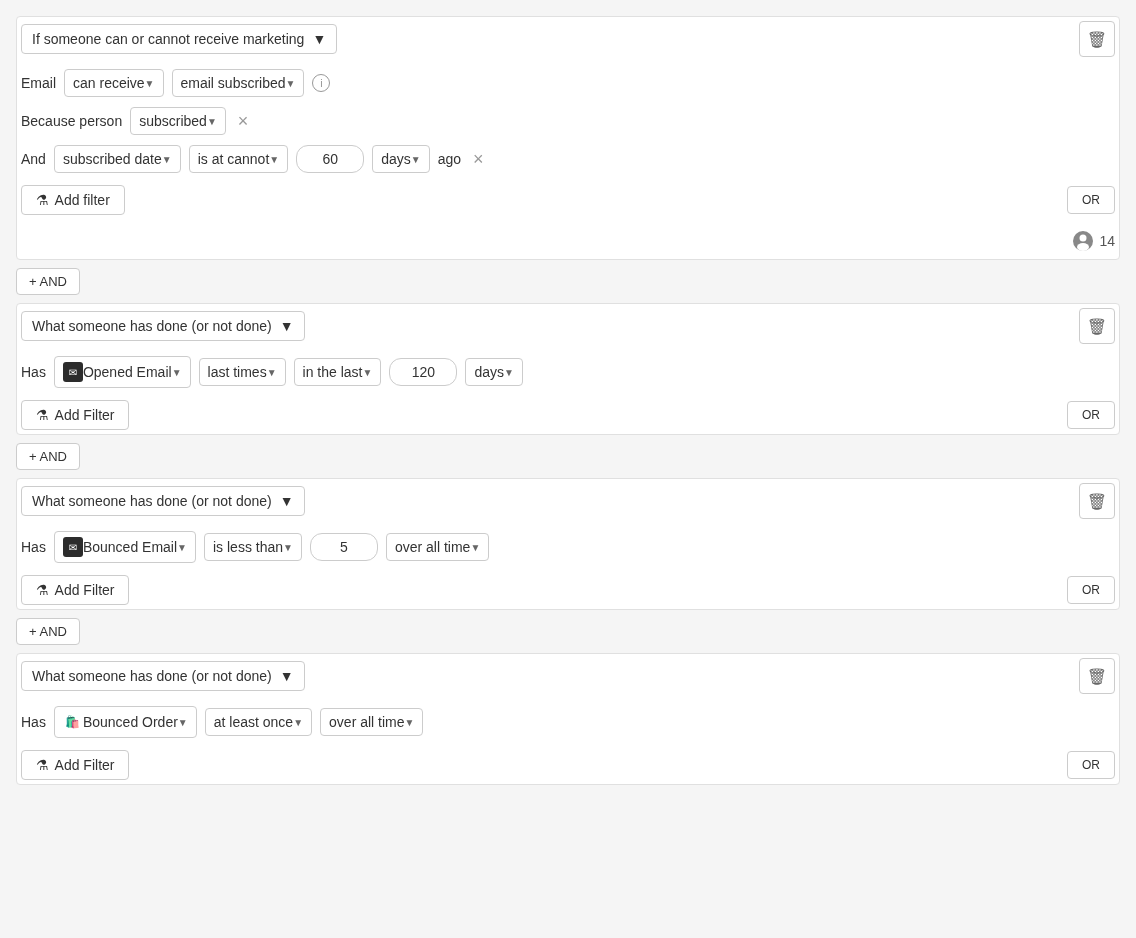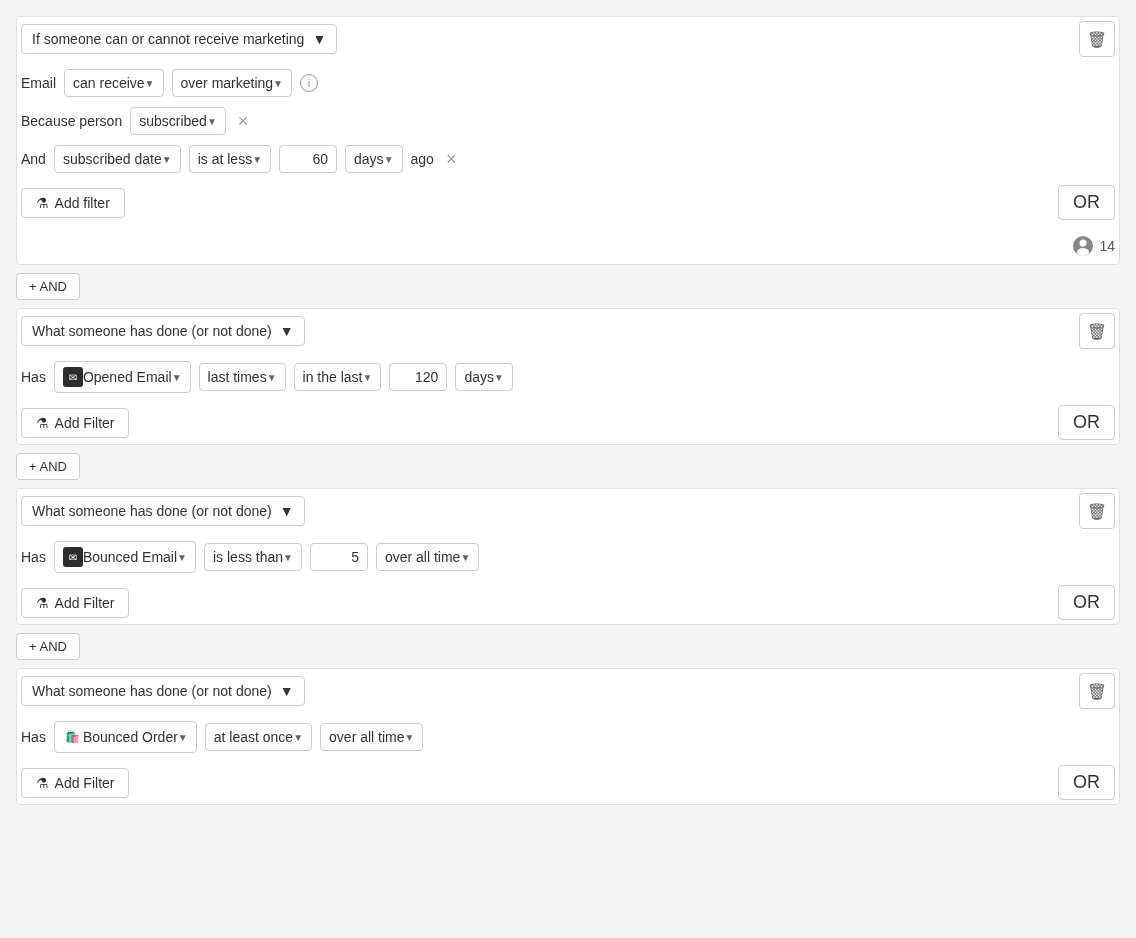--- a/index.html
+++ b/index.html
@@ -91,26 +91,26 @@
       white-space: nowrap;
     }
 
     .select-control .arrow {
       color: #666;
       font-size: 10px;
     }
 
     .input-control {
       border: 1px solid #ccc;
-      border-radius: 4px;
+      border-radius: 12px;
       padding: 5px 8px;
       font-size: 14px;
       color: #333;
-      width: 58px;
-      text-align: right;
+      width: 68px;
+      text-align: center;
     }
 
     .close-btn {
       font-size: 18px;
       color: #999;
       cursor: pointer;
       background: none;
       border: none;
       padding: 2px 4px;
     }
@@ -140,21 +140,21 @@
       font-size: 14px;
       color: #333;
     }
 
     .or-btn {
       border: 1px solid #ccc;
       background: #fff;
       border-radius: 4px;
       padding: 6px 14px;
       cursor: pointer;
-      font-size: 18px;
+      font-size: 12px;
       color: #333;
     }
 
     .bottom-row {
       display: flex;
       align-items: center;
       justify-content: space-between;
       margin-top: 12px;
     }
 
@@ -228,21 +228,21 @@
       <button class="delete-btn">🗑</button>
     </div>
 
     <div class="condition-row">
       <span class="label">Email</span>
       <div class="select-control">
         <span>can receive</span>
         <span class="arrow">▼</span>
       </div>
       <div class="select-control">
-        <span>over marketing</span>
+        <span>email subscribed</span>
         <span class="arrow">▼</span>
       </div>
       <div class="info-icon">
         <span>i</span>
       </div>
     </div>
 
     <div class="condition-row">
       <span class="label">Because person</span>
       <div class="select-control">
@@ -252,21 +252,21 @@
       <button class="close-btn">×</button>
     </div>
 
     <div class="condition-row">
       <span class="label">And</span>
       <div class="select-control">
         <span>subscribed date</span>
         <span class="arrow">▼</span>
       </div>
       <div class="select-control">
-        <span>is at less</span>
+        <span>is at cannot</span>
         <span class="arrow">▼</span>
       </div>
       <input class="input-control" type="text" value="60" style="">
       <div class="select-control">
         <span>days</span>
         <span class="arrow">▼</span>
       </div>
       <span class="label">ago</span>
       <button class="close-btn">×</button>
     </div>

